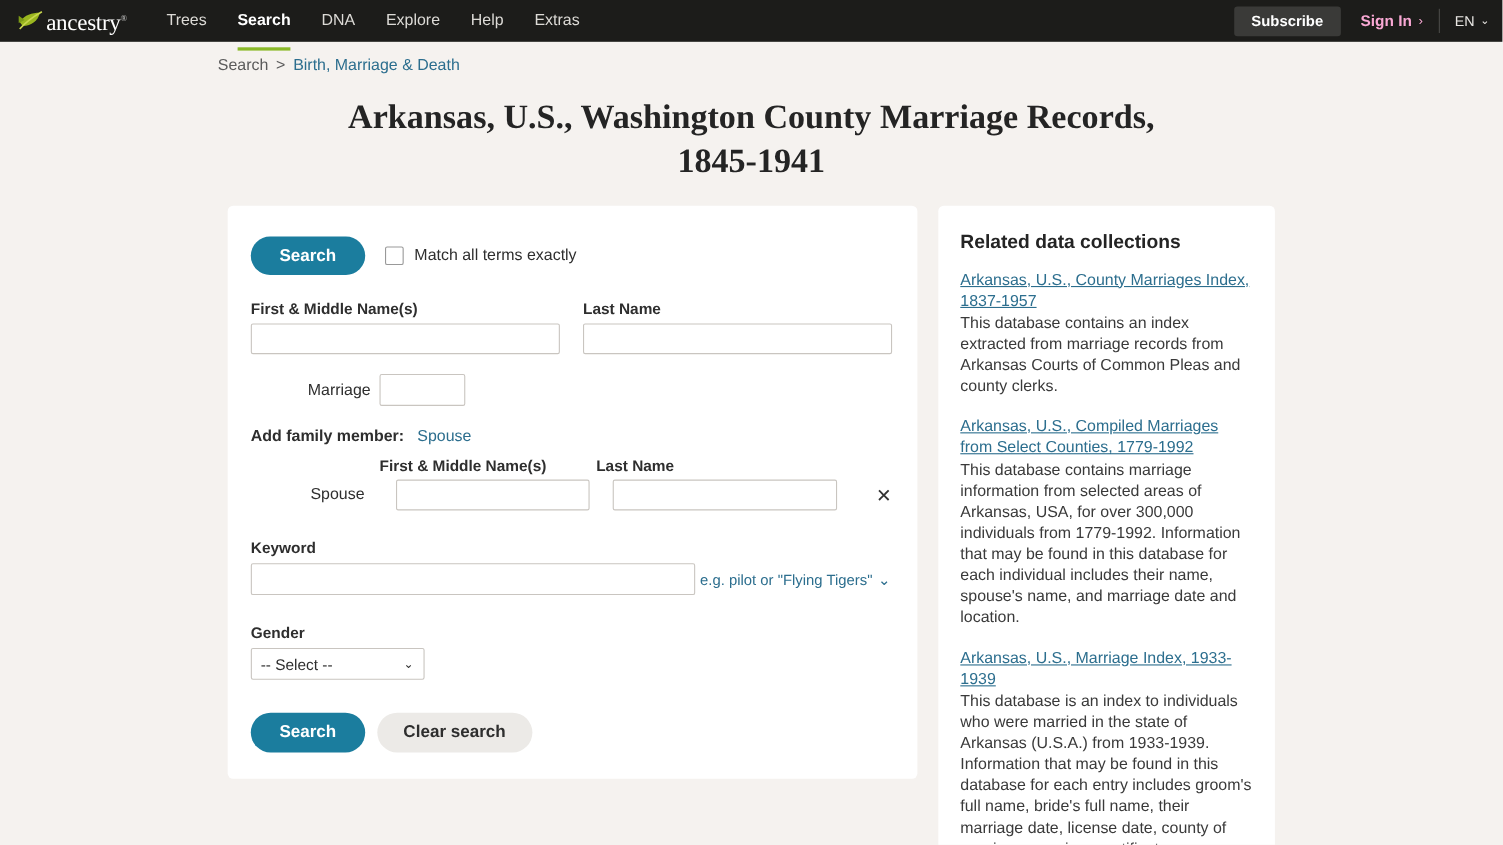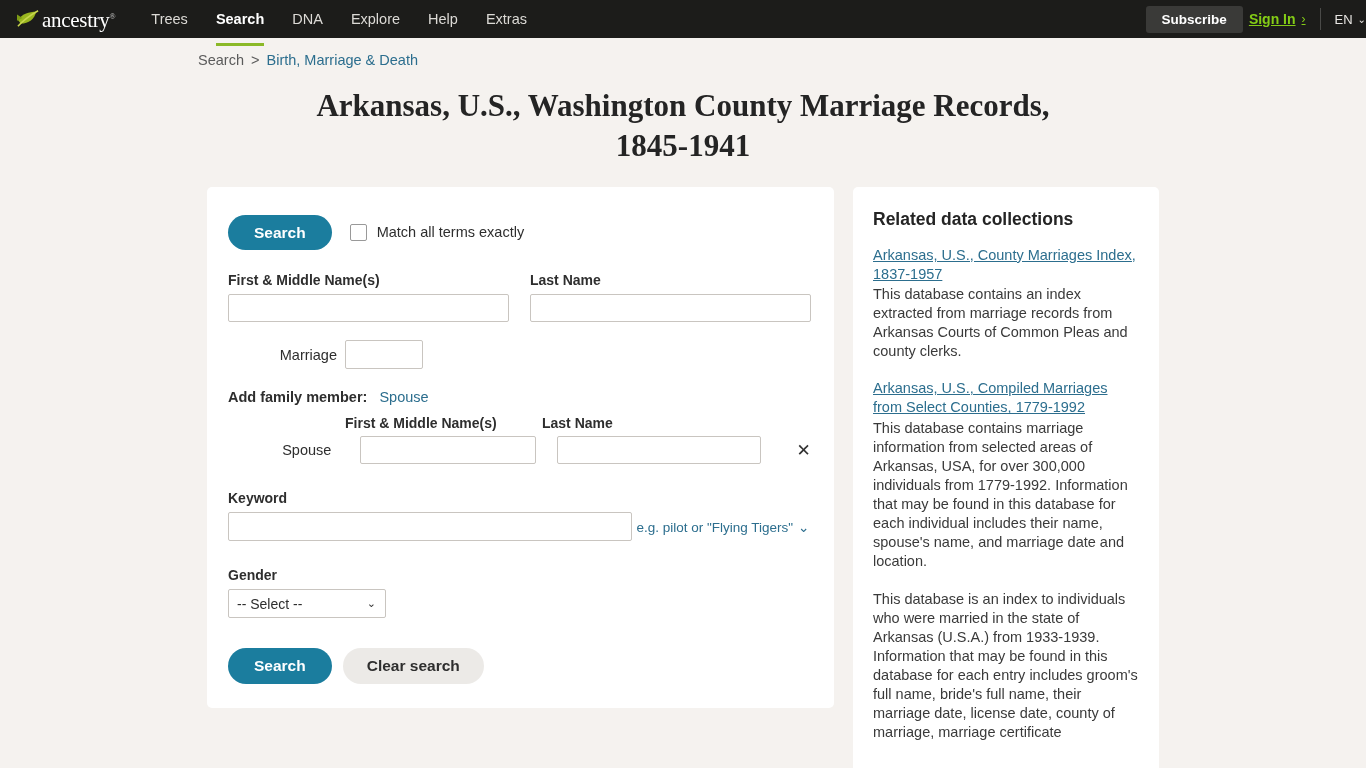--- a/index.html
+++ b/index.html
@@ -30,29 +30,29 @@
     position:relative; height:54px; display:flex; align-items:center;
     padding:0 14px; font-size:14.5px; color:#e8e6e3; font-weight:600;
     cursor:pointer; white-space:nowrap;
   }
   .navitem.inactive{ font-weight:400; color:#dcdad6; }
   .navitem.active{ color:#ffffff; font-weight:700; }
   .navitem.active:after{
     content:""; position:absolute; left:14px; right:14px; bottom:0;
     height:3px; background:#8bb928;
   }
-  .nav-right{ margin-left:auto; display:flex; align-items:center; height:28px; }
+  .nav-right{ margin-left:auto; display:flex; align-items:center; height:28px; padding-right:12px; }
   .subscribe-btn{
     background:#3a3a38; color:#fff; border:none; border-radius:3px;
     font-size:13.5px; font-weight:600; padding:6px 16px; cursor:pointer;
     font-family:"Liberation Sans", sans-serif;
   }
   .signin{
-    display:flex; align-items:center; gap:6px; color:#84cc16; font-size:14px;
-    font-weight:700; margin-left:6px; cursor:pointer;text-decoration:underline;
+    display:flex; align-items:center; gap:6px; color:#f9a8d4; font-size:14px;
+    font-weight:700; margin-left:18px; cursor:pointer;
   }
   .chev-r{ font-size:12px; font-weight:400; }
   .navsep{ width:1px; height:22px; background:#4a4a48; margin:0 14px; }
   .lang{ display:flex; align-items:center; gap:5px; font-size:13px; color:#e8e6e3; cursor:pointer; }
   .chev-d{ font-size:10px; }
 
   
   .breadcrumb{
     margin:14px 0 0 198px; font-size:14.5px; color:#5b5b5b;
   }
@@ -285,17 +285,18 @@
       <a class="coll-link">Arkansas, U.S., County Marriages Index, 1837-1957</a>
       <div class="coll-desc">This database contains an index extracted from marriage records from Arkansas Courts of Common Pleas and county clerks.</div>
     </div>
 
     <div class="coll">
       <a class="coll-link">Arkansas, U.S., Compiled Marriages from Select Counties, 1779-1992</a>
       <div class="coll-desc">This database contains marriage information from selected areas of Arkansas, USA, for over 300,000 individuals from 1779-1992. Information that may be found in this database for each individual includes their name, spouse's name, and marriage date and location.</div>
     </div>
 
     <div class="coll">
+      <a class="coll-link">Arkansas, U.S., Marriage Index, 1933-1939</a>
       <div class="coll-desc">This database is an index to individuals who were married in the state of Arkansas (U.S.A.) from 1933-1939. Information that may be found in this database for each entry includes groom's full name, bride's full name, their marriage date, license date, county of marriage, marriage certificate</div>
     </div>
   </div>
 
 </div>
 
 </body></html>

